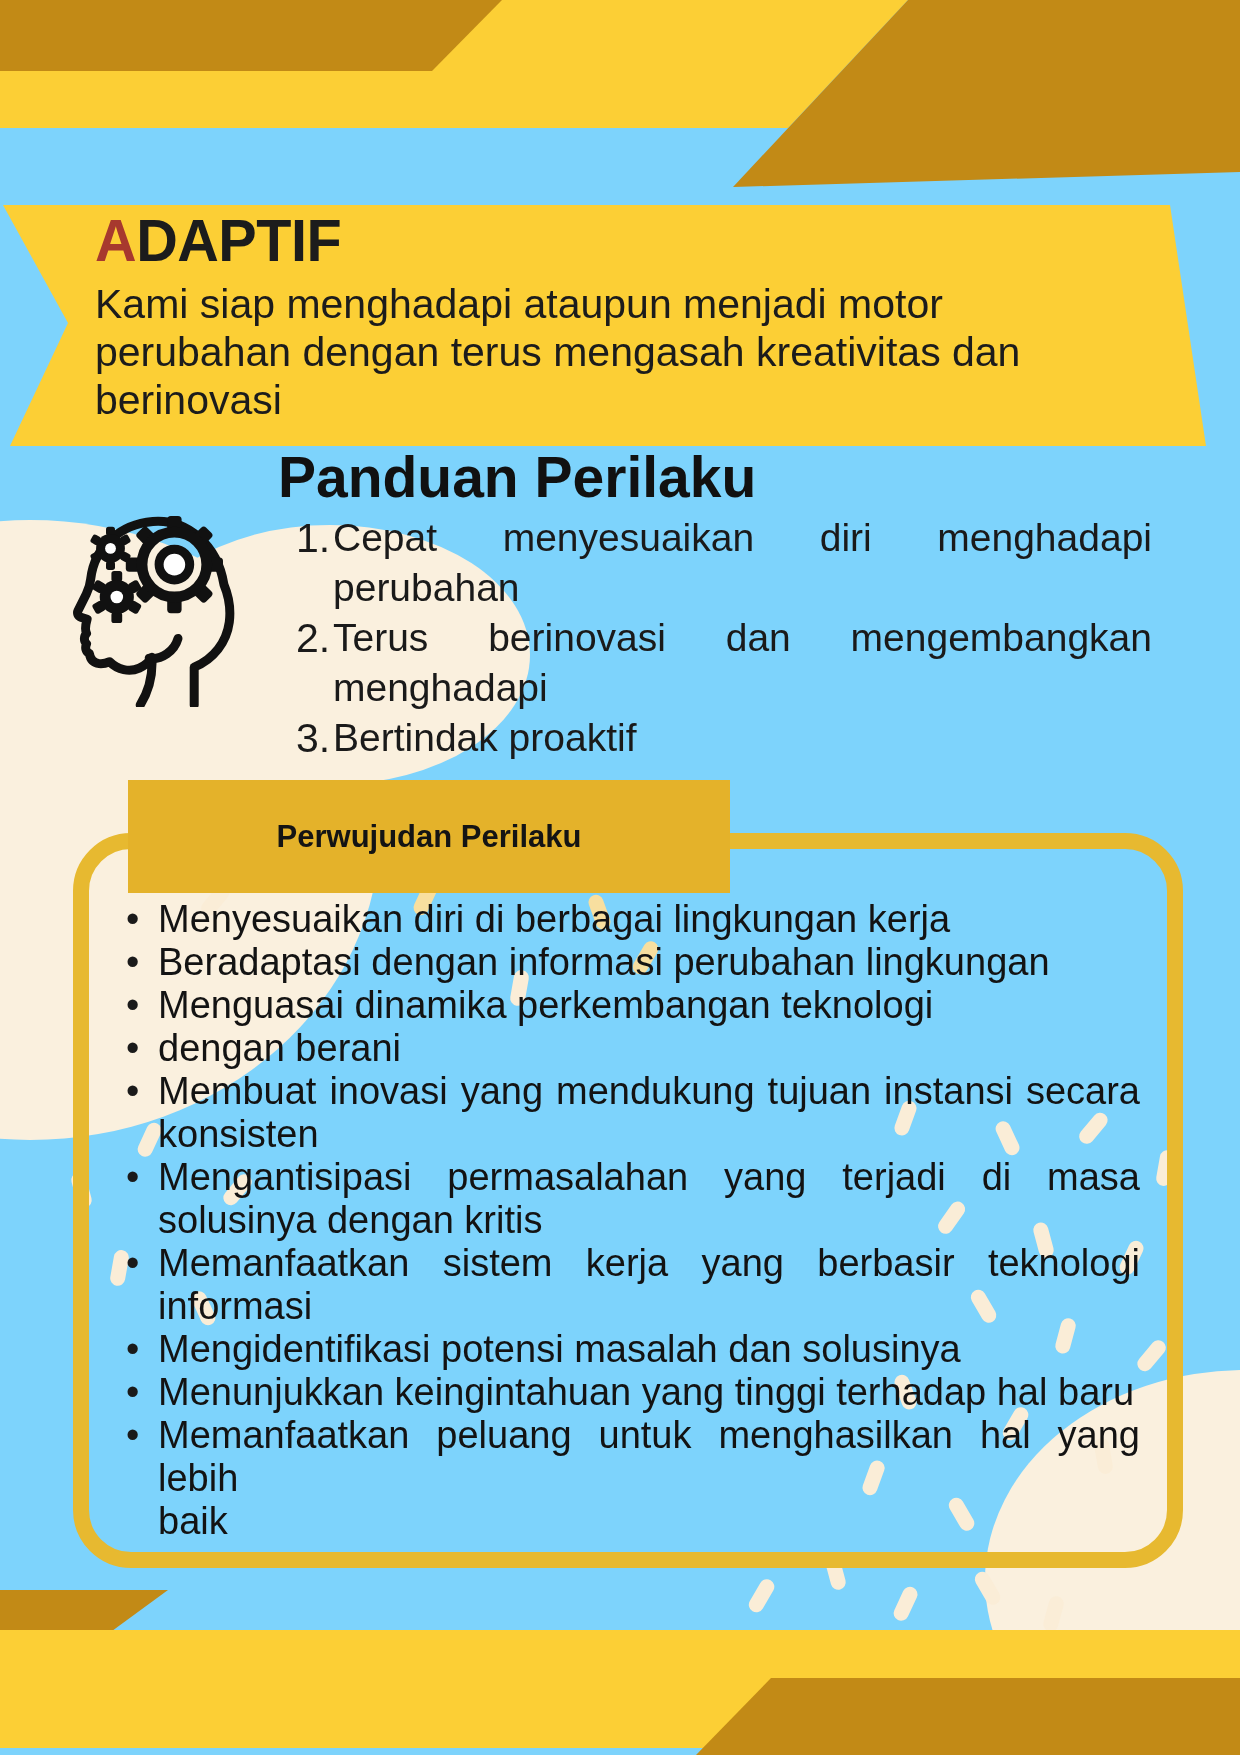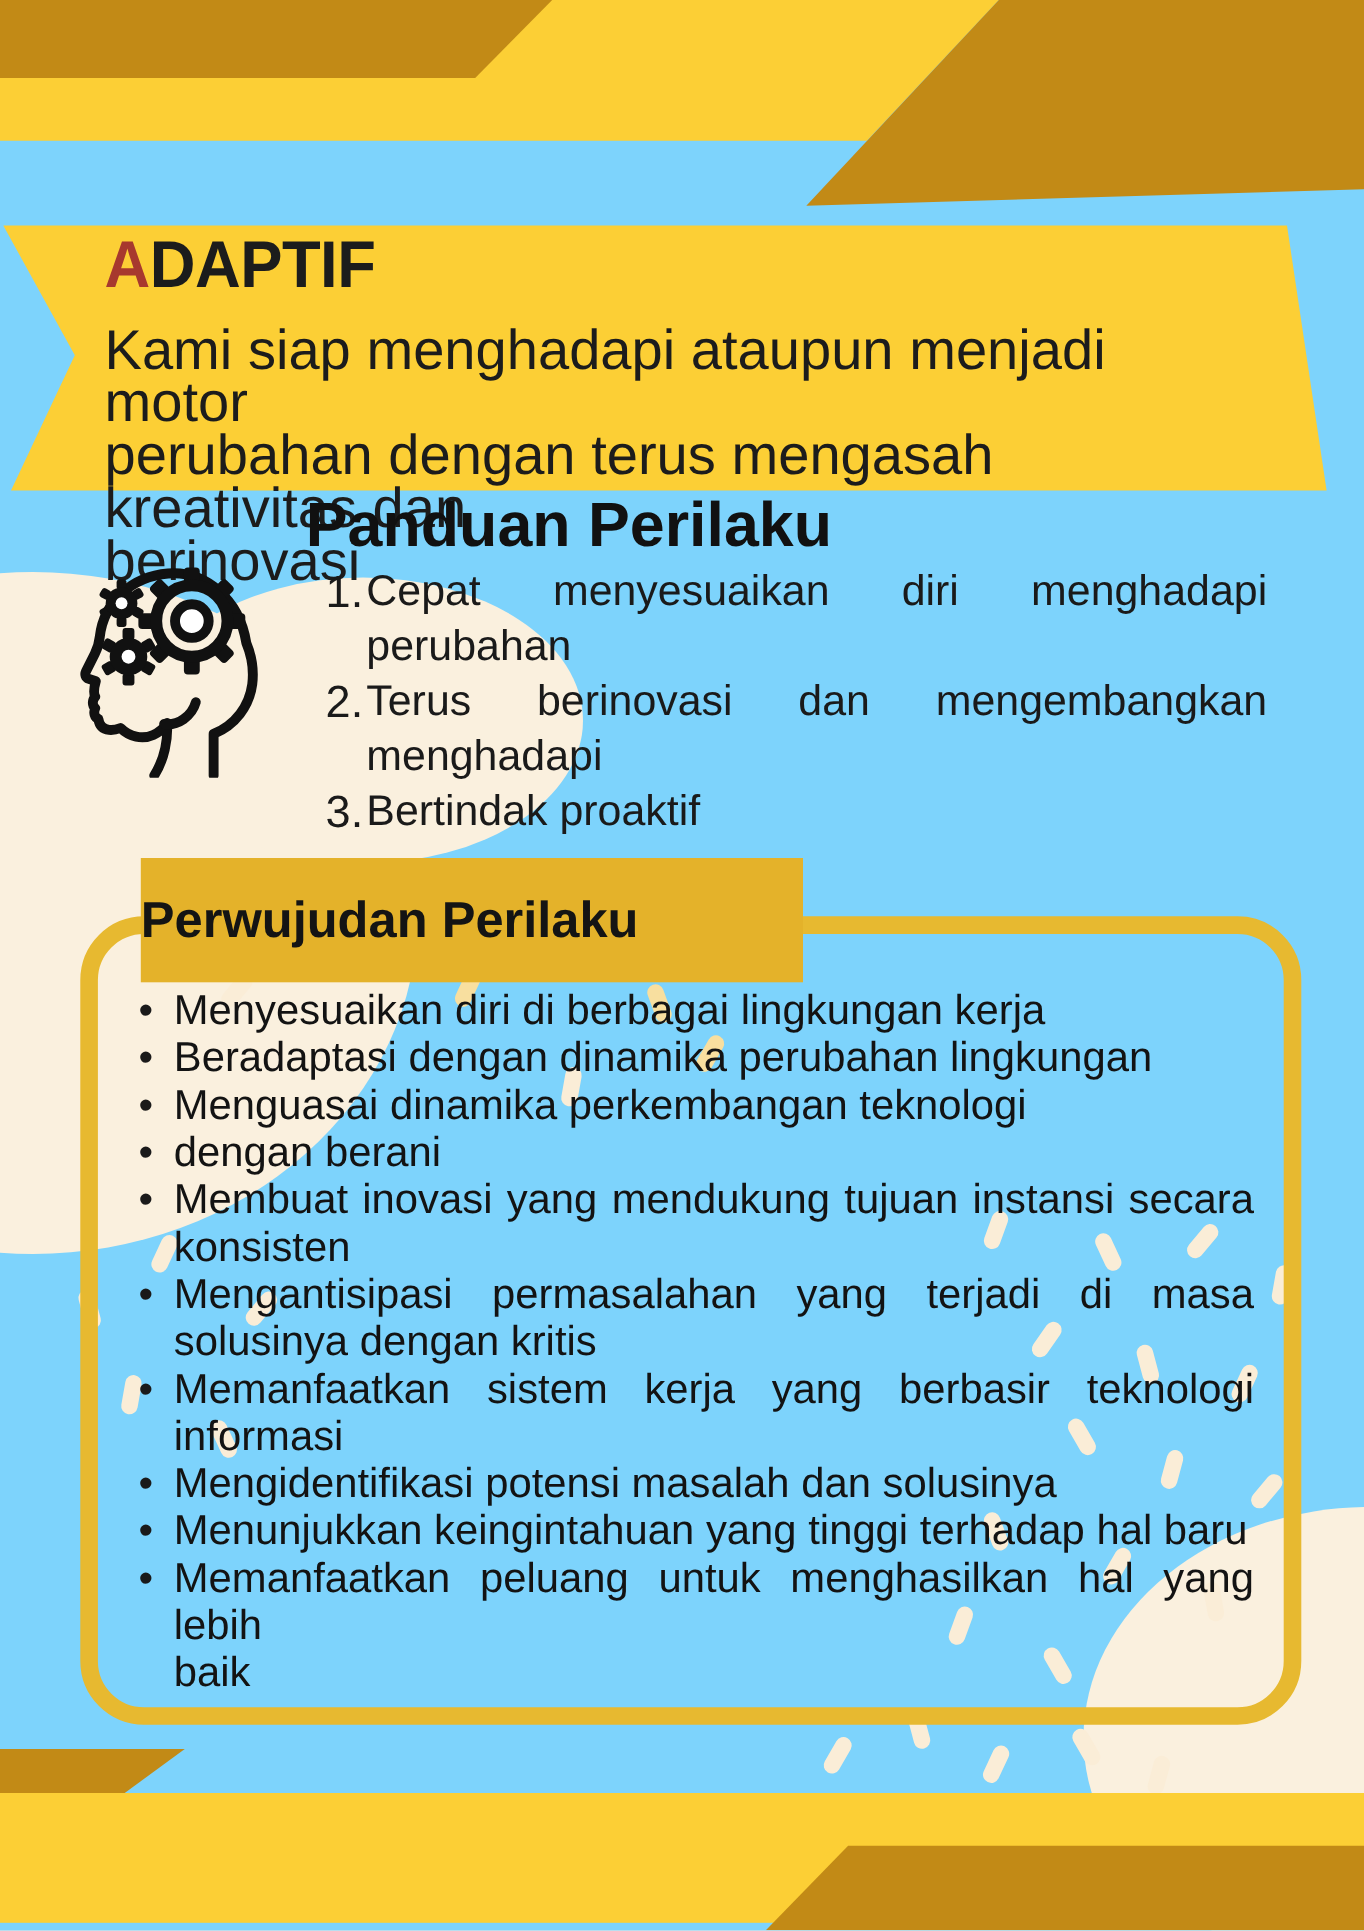--- a/index.html
+++ b/index.html
@@ -13,38 +13,38 @@
   svg{display:block;}
 
   
   .adaptif-title{
     left:95px;top:209px;font-size:60px;line-height:64px;font-weight:800;
     letter-spacing:-.5px;transform:scaleX(.96);transform-origin:left;
   }
   .adaptif-title .accent{color:#A7392E;}
   .adaptif-title .rest{color:#1c1c1c;}
   .adaptif-desc{
-    left:95px;top:294px;width:1020px;font-size:51px;line-height:48px;color:#1c1c1c;
+    left:95px;top:280px;width:1020px;font-size:41px;line-height:48px;color:#1c1c1c;
   }
 
   
   .panduan-heading{
     left:278px;top:450px;font-size:57px;line-height:54px;font-weight:700;color:#111;
   }
   .panduan-list{left:296px;top:513px;width:856px;}
   .panduan-list .item{position:relative;padding-left:37px;}
   .panduan-list .num{position:absolute;left:0;top:0;line-height:50px;font-size:41px;}
   .panduan-list .ln{font-size:39px;line-height:50px;}
 
   
   .gold-box{
     left:128px;top:780px;width:602px;height:113px;background:#E4B22A;z-index:4;
   }
   .gold-box .hd{
-    line-height:113px;font-size:46px;font-weight:700;color:#141414;
+    text-align:center;line-height:113px;font-size:31px;font-weight:700;color:#141414;
   }
 
   
   .big-container{
     left:73px;top:833px;width:1078px;height:703px;
     border:16px solid #E7B930;border-radius:58px;background:transparent;z-index:3;
   }
 
   
   .pb-list{left:120px;top:898px;width:1020px;z-index:5;}
@@ -191,21 +191,21 @@
     <div class="hd">Perwujudan Perilaku</div>
   </div>
 
   <div class="abs pb-list">
     <div class="item">
       <span class="blt">•</span>
       <div class="ln">Menyesuaikan diri di berbagai lingkungan kerja</div>
     </div>
     <div class="item">
       <span class="blt">•</span>
-      <div class="ln">Beradaptasi dengan dinamika perubahan lingkungan</div>
+      <div class="ln">Beradaptasi dengan informasi perubahan lingkungan</div>
     </div>
     <div class="item">
       <span class="blt">•</span>
       <div class="ln">Menguasai dinamika perkembangan teknologi</div>
     </div>
     <div class="item">
       <span class="blt">•</span>
       <div class="ln">dengan berani</div>
     </div>
     <div class="item">

